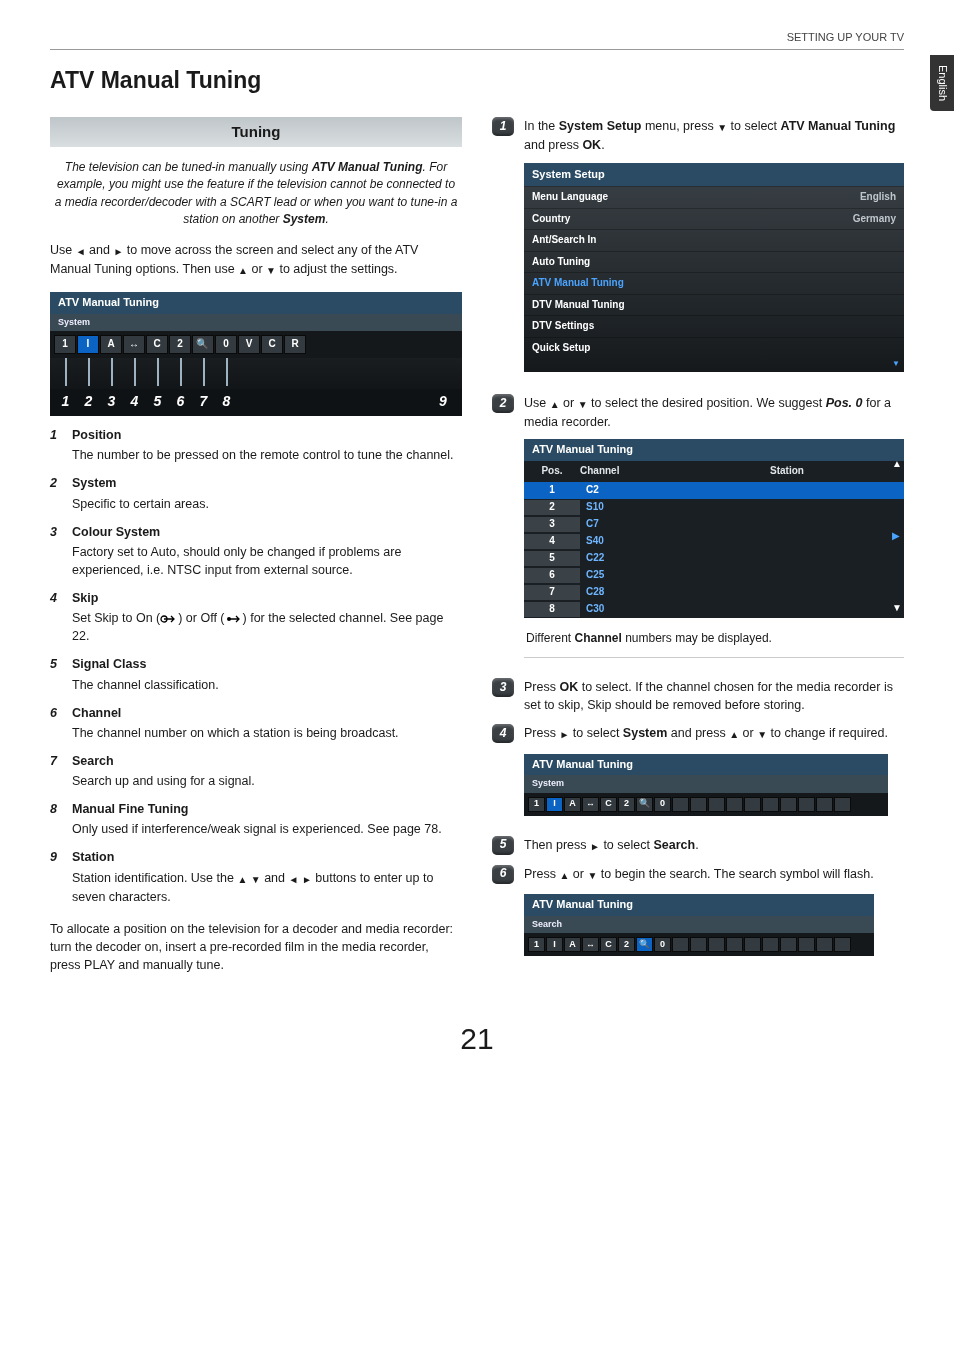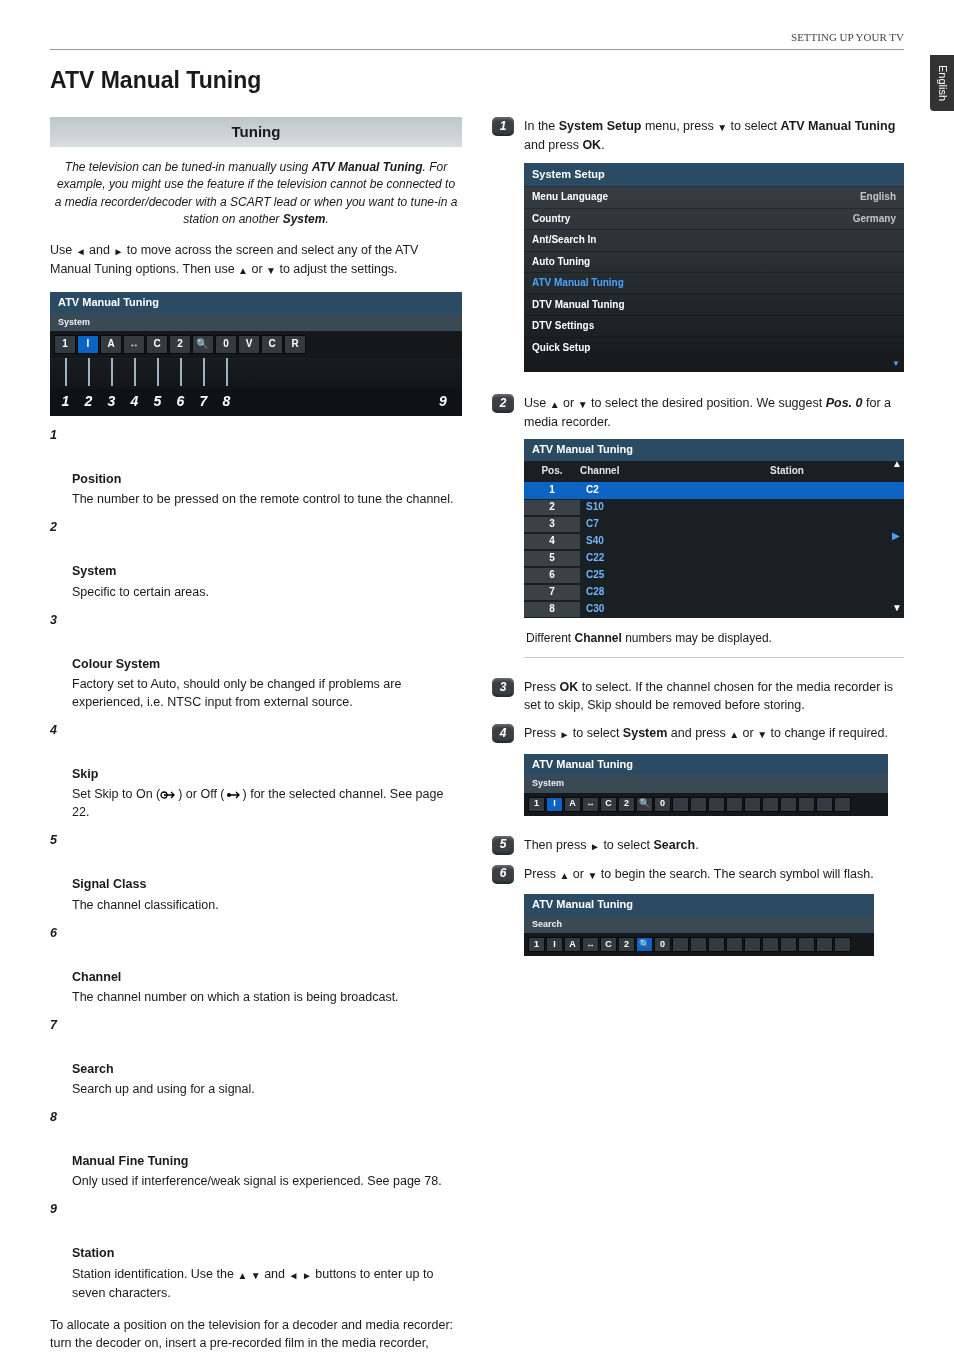--- a/index.html
+++ b/index.html
@@ -13,21 +13,20 @@
     padding: 30px 50px 30px 50px;
     line-height: 1.45;
   }
   .header-section {
     text-align: right;
     font-size: 11px;
     color: #444;
     border-bottom: 1px solid #999;
     padding-bottom: 3px;
     margin-bottom: 14px;
-    font-family: Liberation Serif, serif;
   }
   .side-tab {
     position: absolute;
     right: 0;
     top: 55px;
     background: #333;
     color: #fff;
     writing-mode: vertical-rl;
     padding: 10px 4px;
     font-size: 11px;
@@ -107,21 +106,21 @@
     display:flex;
     gap:0;
     padding:2px 4px 5px 4px;
     font-style:italic; font-weight:700; font-size:14px;
   }
   .nums span{ width:23px; text-align:center; }
   .nums .spacer { flex:1; }
   .def-list { font-size:12.5px; }
   .def-item { display:flex; margin-top:10px; }
   .def-item .num { font-style:italic; font-weight:700; width:22px; flex:none; }
-  .def-item .body .term { font-weight:700; margin-bottom:2px;margin-top:44px; }
+  .def-item .body .term { font-weight:700; margin-bottom:2px; }
   .def-item .body .desc {}
   .footpara { margin-top:14px; }
 
   .step { display:flex; gap:10px; margin-bottom:10px; align-items:flex-start; }
   .step .badge {
     width:22px; height:19px; flex:none;
     background:#3a3f43; color:#fff;
     border-radius:5px;
     display:flex; align-items:center; justify-content:center;
     font-weight:800; font-size:12px; font-style:italic;

